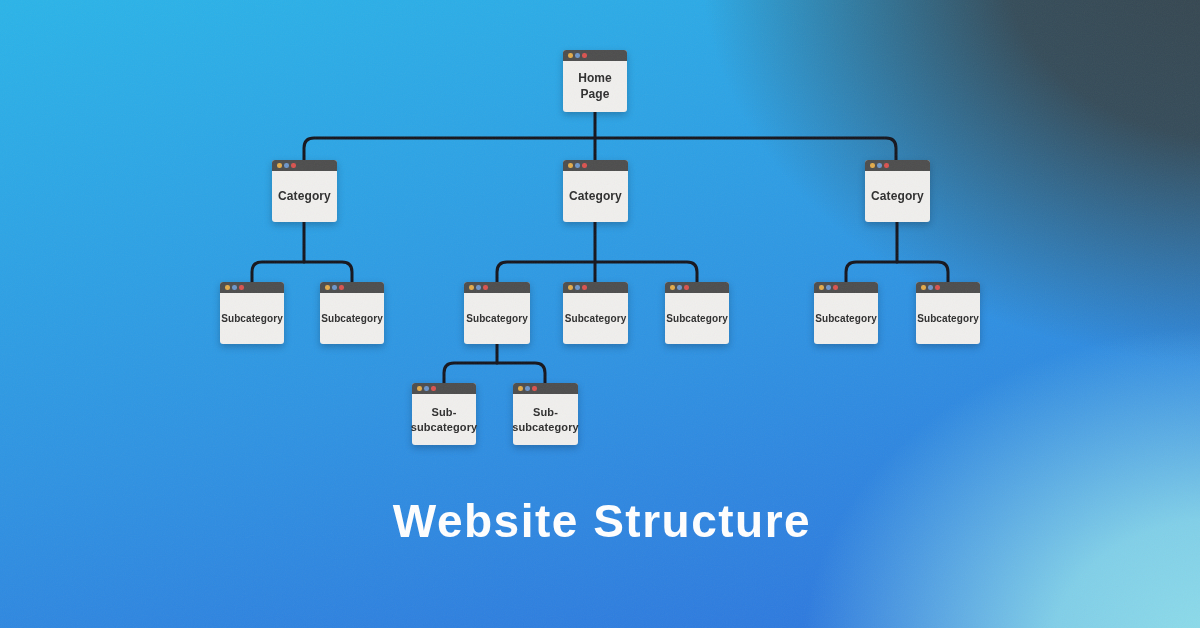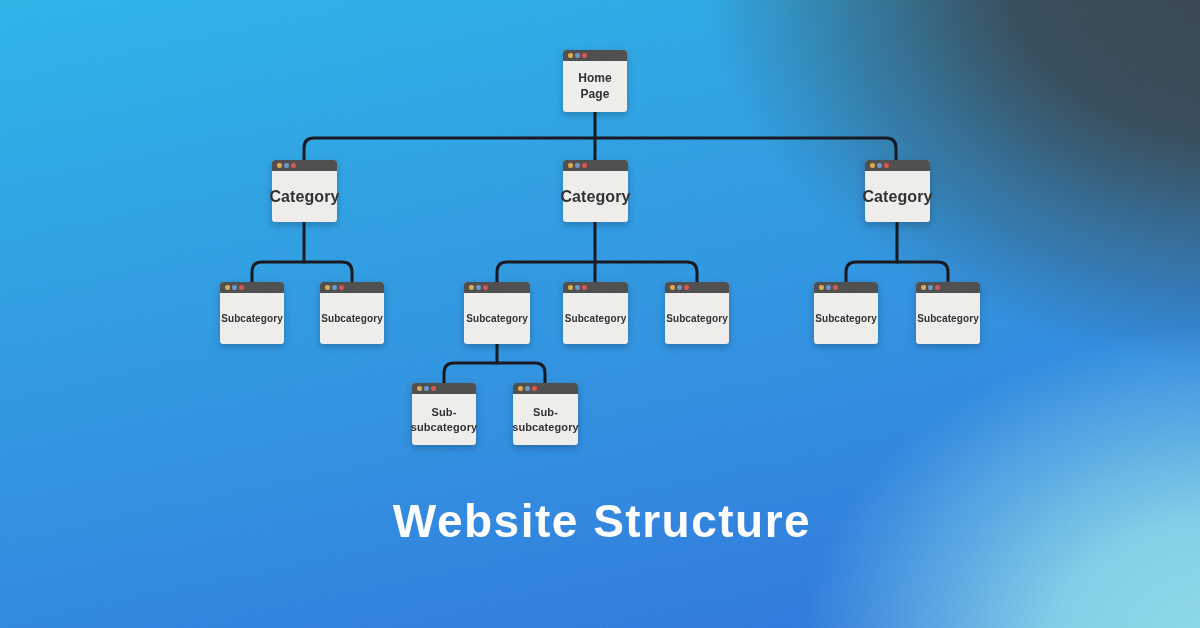--- a/index.html
+++ b/index.html
@@ -38,21 +38,21 @@
   .label{
     flex:1;display:flex;align-items:center;justify-content:center;
     text-align:center;
     color:var(--label-text);
     font-weight:bold;
     padding:2px 3px;
     line-height:1.32;
     letter-spacing:.1px;
   }
   .lv1 .label{font-size:12px;}
-  .lv2 .label{font-size:16px;}
+  .lv2 .label{font-size:12px;}
   .lv3 .label{font-size:10px;}
   .lv4 .label{font-size:11px;}
   .main-title{
     position:absolute;left:0;top:494px;width:1204px;
     text-align:center;
     color:var(--title-text);
     font-size:46px;font-weight:bold;
     letter-spacing:1.5px;
   }
 </style>

